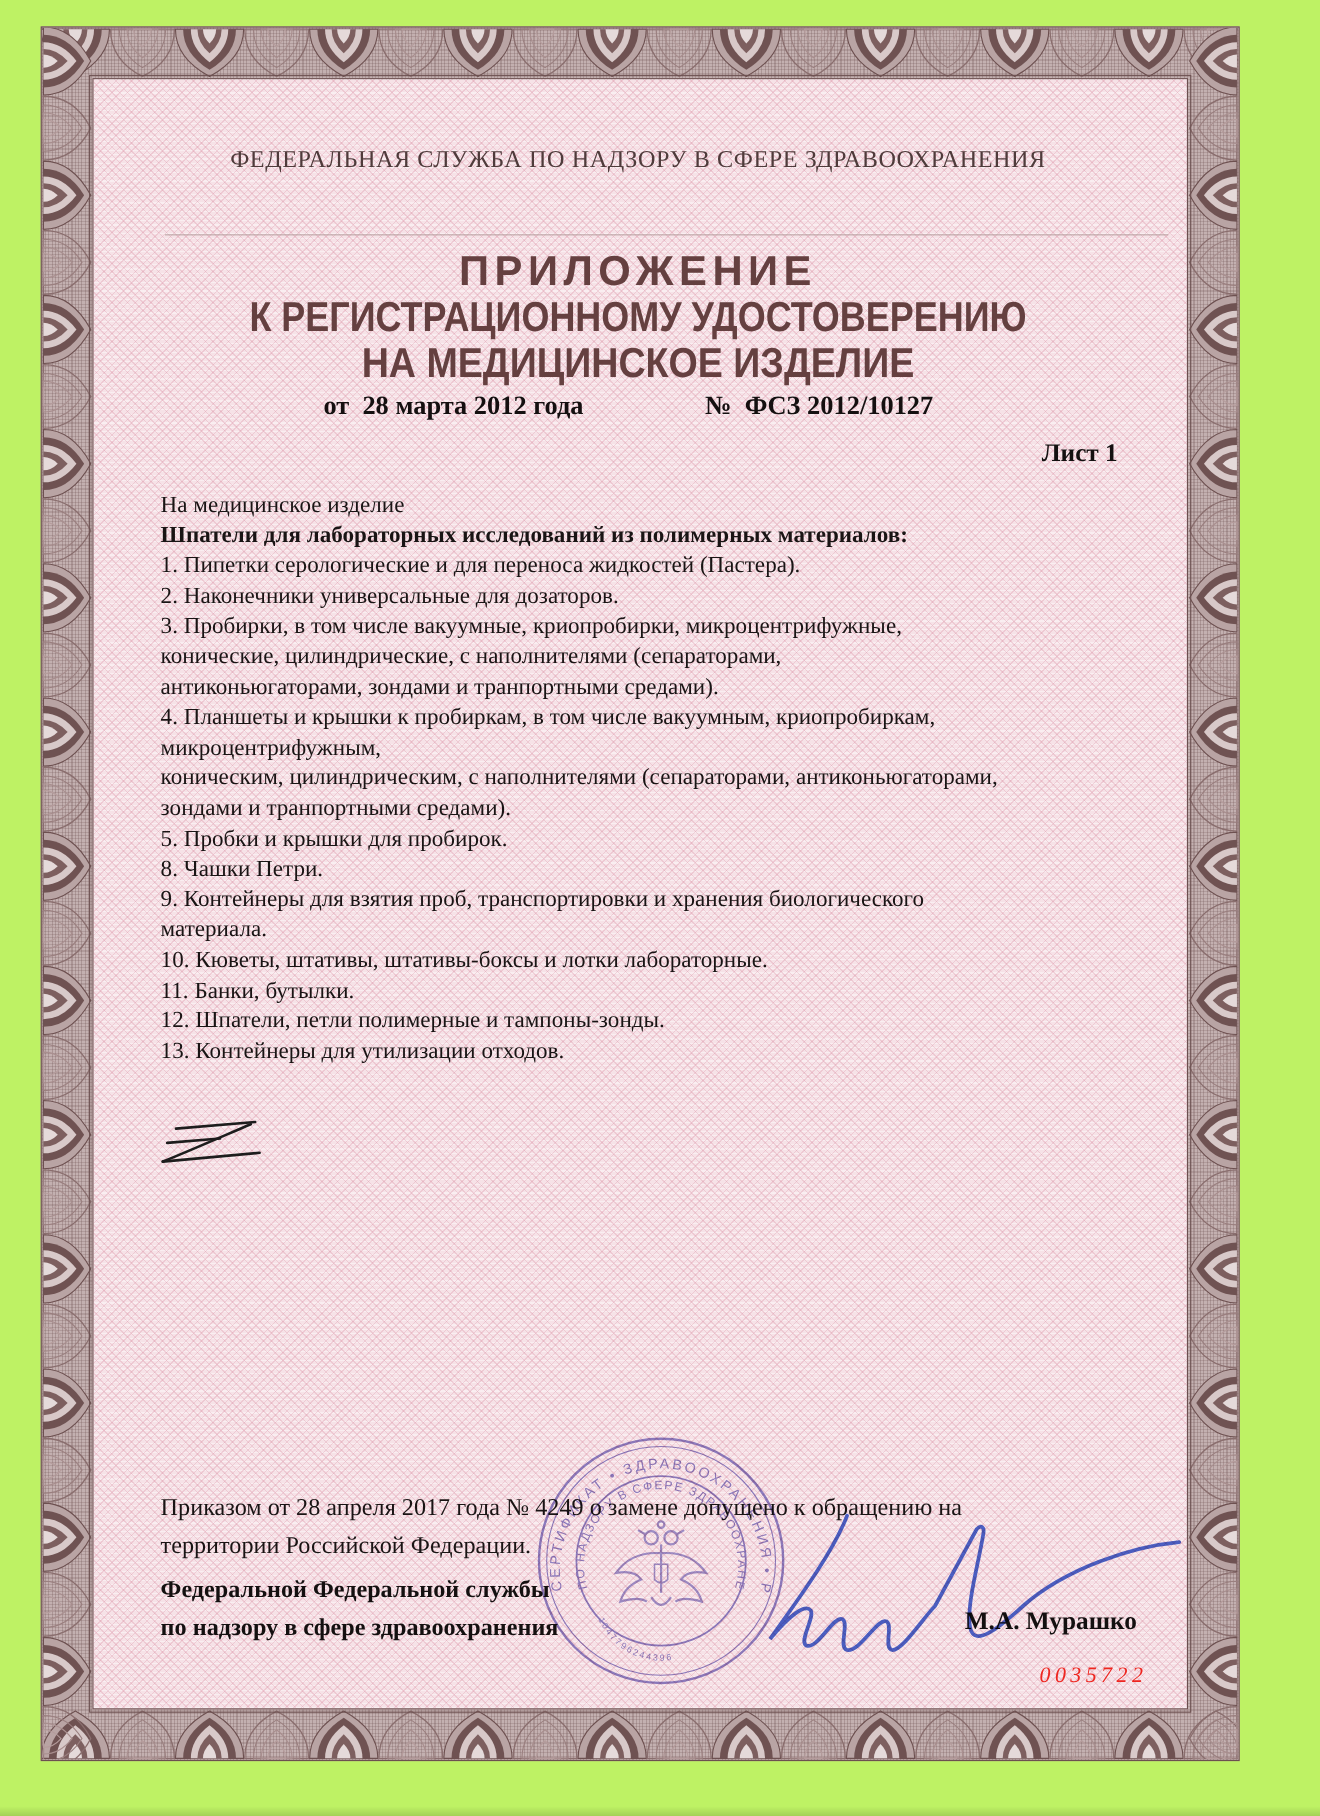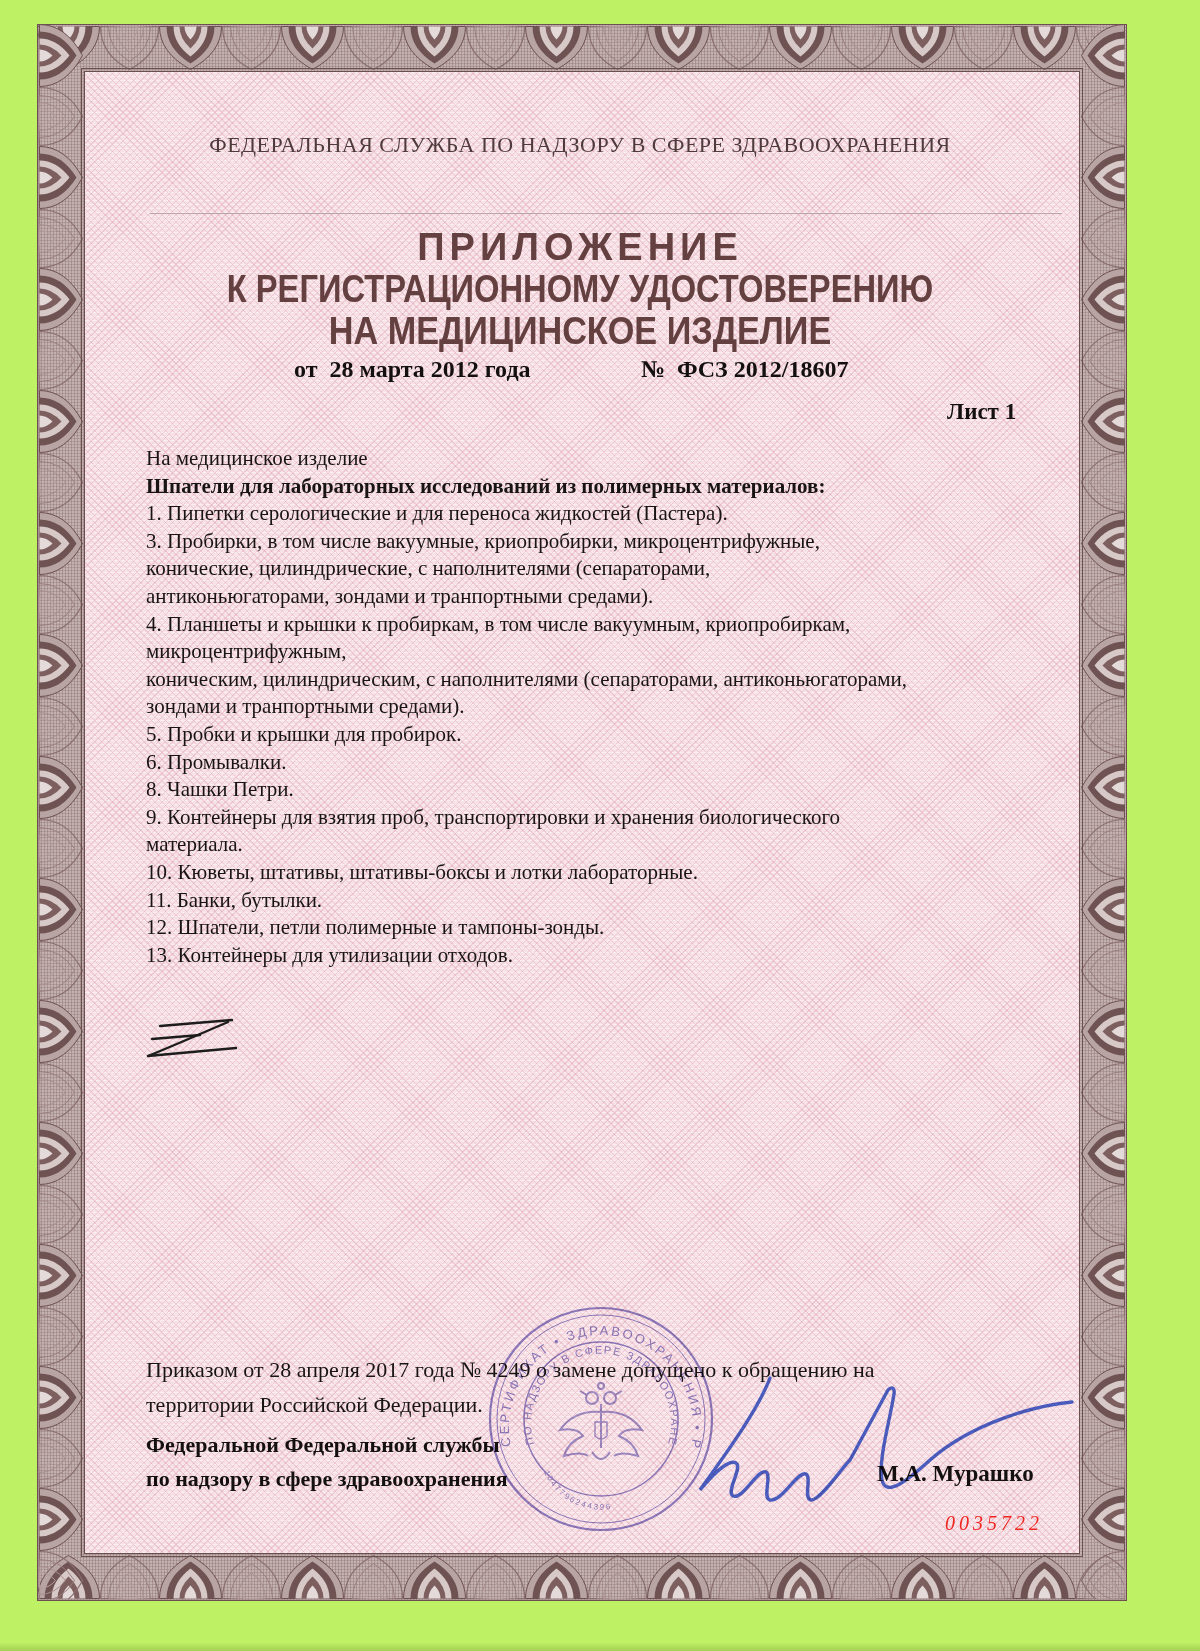--- a/index.html
+++ b/index.html
@@ -193,39 +193,39 @@
   <div class="divider"></div>
 
   <div class="title-block">
     <div class="title-line t1">ПРИЛОЖЕНИЕ</div>
     <div class="title-line t2">К РЕГИСТРАЦИОННОМУ УДОСТОВЕРЕНИЮ</div>
     <div class="title-line t3">НА МЕДИЦИНСКОЕ ИЗДЕЛИЕ</div>
   </div>
 
   <div class="meta">
     <span class="date">от  28 марта 2012 года</span>
-    <span class="number">№  ФСЗ 2012/18607</span>
+    <span class="number">№  ФСЗ 2012/10127</span>
   </div>
 
   <div class="sheet">Лист 1</div>
 
   <div class="doc-body">
     <div class="body-line">На медицинское изделие</div>
     <div class="body-line bold">Шпатели для лабораторных исследований из полимерных материалов:</div>
     <div id="body-lines">
         <div class="body-line">1. Пипетки серологические и для переноса жидкостей (Пастера).</div>
+        <div class="body-line">2. Наконечники универсальные для дозаторов.</div>
         <div class="body-line">3. Пробирки, в том числе вакуумные, криопробирки, микроцентрифужные,</div>
         <div class="body-line">конические, цилиндрические, с наполнителями (сепараторами,</div>
         <div class="body-line">антиконьюгаторами, зондами и транпортными средами).</div>
         <div class="body-line">4. Планшеты и крышки к пробиркам, в том числе вакуумным, криопробиркам,</div>
         <div class="body-line">микроцентрифужным,</div>
         <div class="body-line">коническим, цилиндрическим, с наполнителями (сепараторами, антиконьюгаторами,</div>
         <div class="body-line">зондами и транпортными средами).</div>
         <div class="body-line">5. Пробки и крышки для пробирок.</div>
-        <div class="body-line">6. Промывалки.</div>
         <div class="body-line">8. Чашки Петри.</div>
         <div class="body-line">9. Контейнеры для взятия проб, транспортировки и хранения биологического</div>
         <div class="body-line">материала.</div>
         <div class="body-line">10. Кюветы, штативы, штативы-боксы и лотки лабораторные.</div>
         <div class="body-line">11. Банки, бутылки.</div>
         <div class="body-line">12. Шпатели, петли полимерные и тампоны-зонды.</div>
         <div class="body-line">13. Контейнеры для утилизации отходов.</div>
       </div>
   </div>
 

